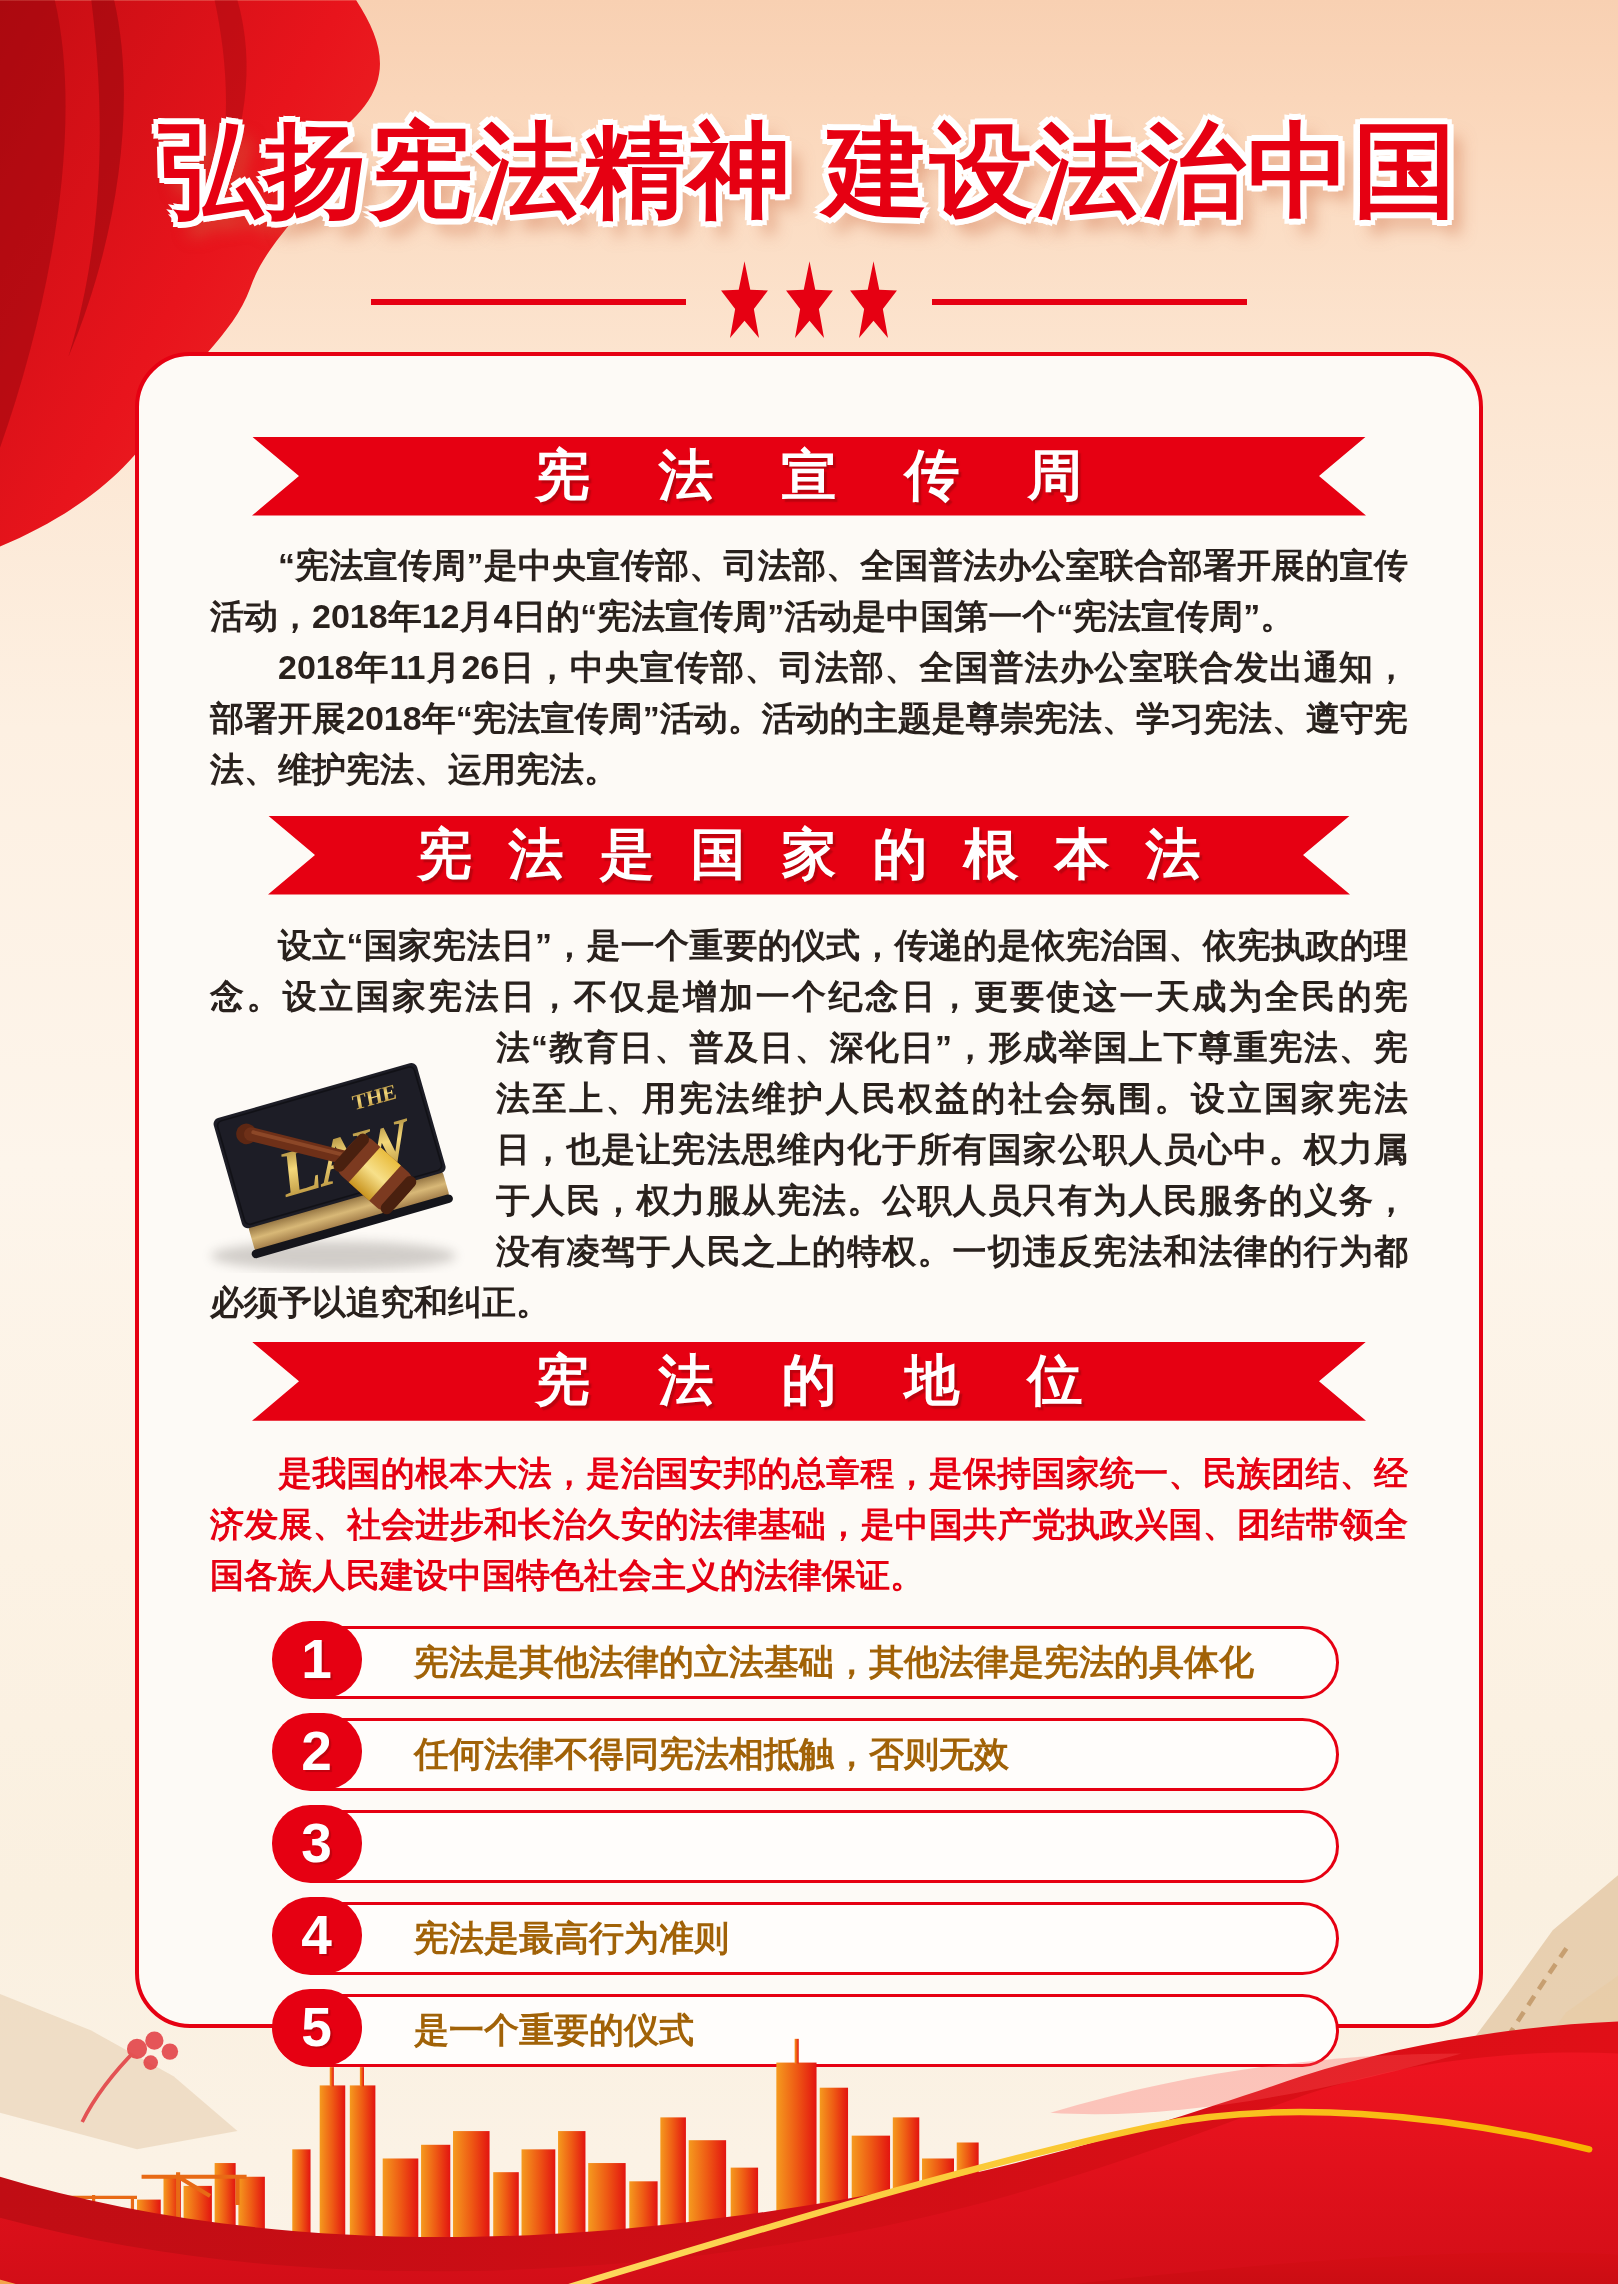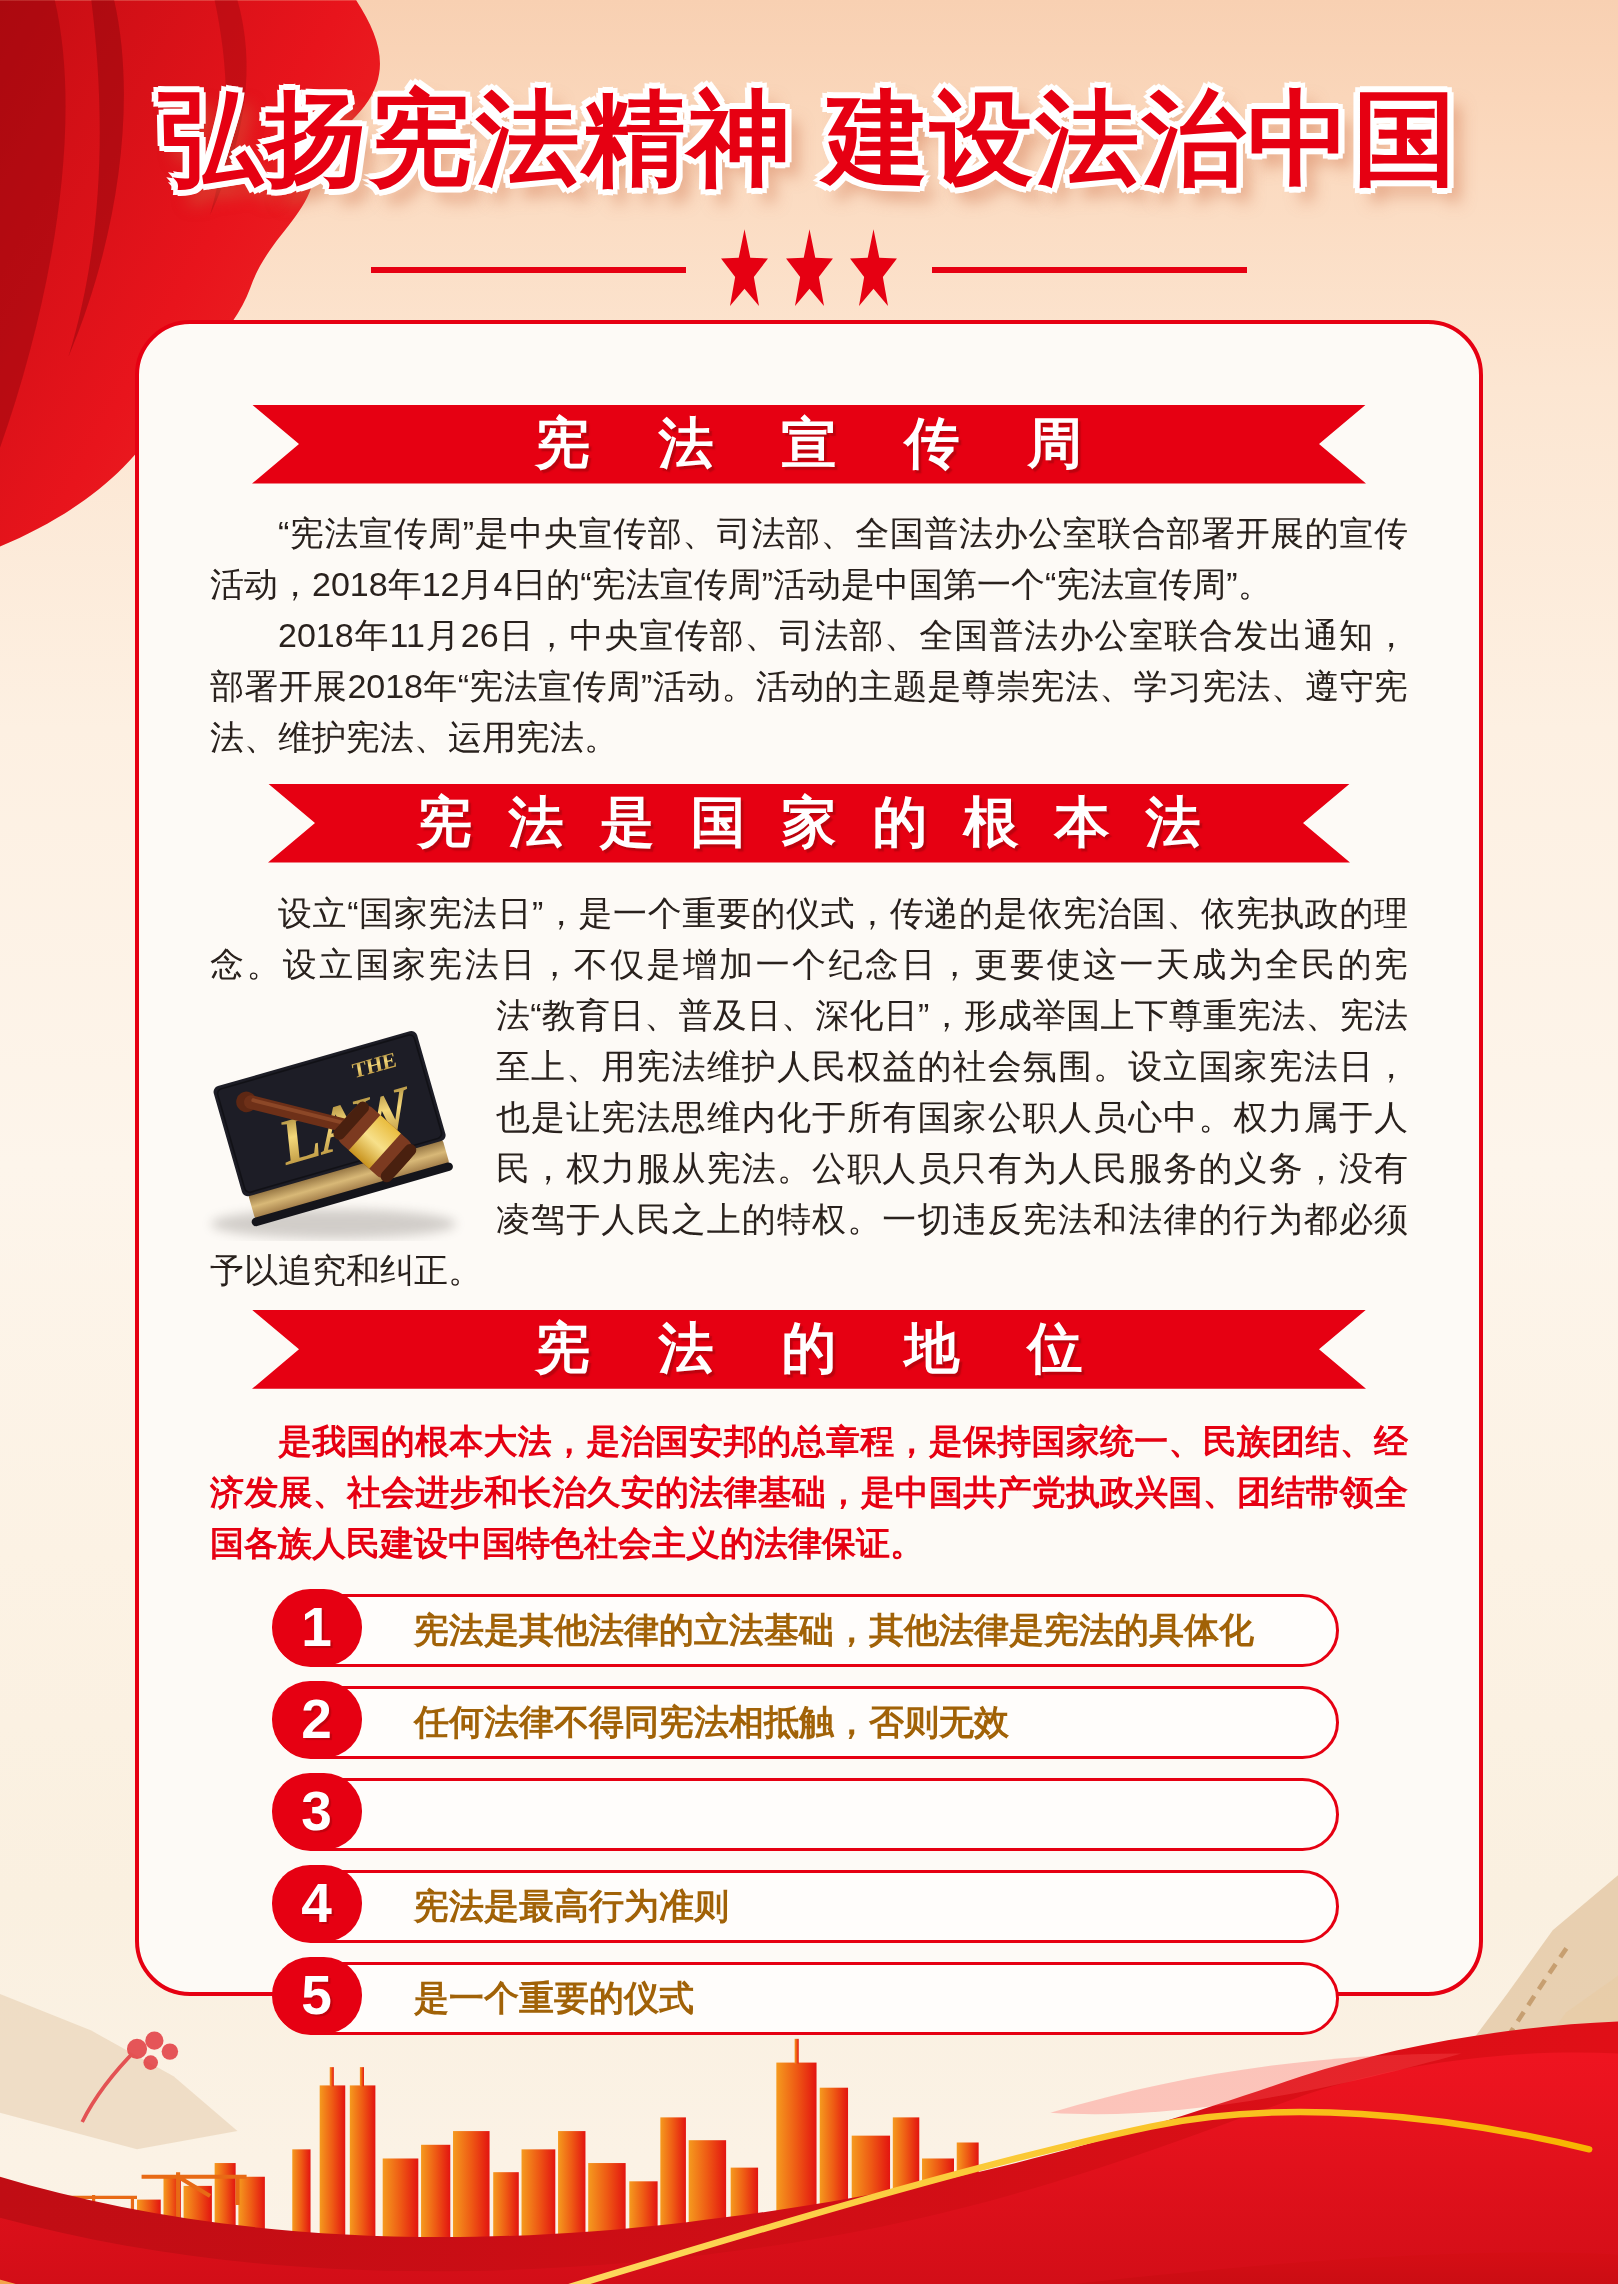--- a/index.html
+++ b/index.html
@@ -5,21 +5,21 @@
   html,body{margin:0;padding:0;}
   body{font-family:"Liberation Sans","DejaVu Sans",sans-serif;}
   .poster{
     position:relative;width:1618px;height:2428px;overflow:hidden;
     background:linear-gradient(180deg,#f8d0b2 0%,#fbd9be 6%,#fce6d2 16%,#fdf0e2 30%,#fdf5eb 48%,#fcf2e4 64%,#faf0e0 78%,#fcf4ea 100%);
   }
   
   .flag{position:absolute;top:0;left:0;z-index:1;}
   
   .page-title{
-    position:relative;z-index:2;padding-top:84px;text-align:center;
+    position:relative;z-index:2;padding-top:116px;text-align:center;
     font-size:103px;line-height:1.06;font-weight:900;color:#e60012;letter-spacing:2.7px;white-space:nowrap;
     text-shadow:
       6.4px 0 0 #fff,-6.4px 0 0 #fff,0 6.4px 0 #fff,0 -6.4px 0 #fff,
       4.6px 4.6px 0 #fff,-4.6px 4.6px 0 #fff,4.6px -4.6px 0 #fff,-4.6px -4.6px 0 #fff,
       12px 13.7px 16.4px rgba(205,110,70,.55);
   }
   
   .divider{position:relative;z-index:2;margin-top:33px;height:87px;display:flex;align-items:center;justify-content:center;}
   .divider .line{width:315px;height:6px;background:#e60012;}
   .divider .line.left{margin-right:25.6px}
@@ -41,21 +41,21 @@
     text-shadow:2.7px 3.2px 1.4px rgba(110,8,8,.35);
   }
   .ribbon.wide-space{letter-spacing:68px;padding-left:68px;}
   .ribbon.mid-space{letter-spacing:36px;padding-left:36px;}
   .ribbon.r2{margin-top:21px;}
   .ribbon.r3{margin-top:13.7px;}
   
   .para-block{margin-top:24px;}
   .para{
     margin:0;font-size:34px;line-height:51px;text-align:justify;text-indent:2em;
-    color:#29211d;font-weight:400;
+    color:#29211d;font-weight:700;
   }
   .para-meaning{margin-top:25.6px;}
   .book-spacer{float:left;width:0;height:138px;}
   .law-book{float:left;clear:left;width:267px;height:215px;margin:0 29px 3.7px -10px;}
   .intro-red{margin-top:27px;}
   .intro-red .para{color:#e60012;font-weight:700;}
   
   .pill-list{margin-top:25.6px;}
   .pill{
     position:relative;height:67px;margin:0 69px 19px 64px;

